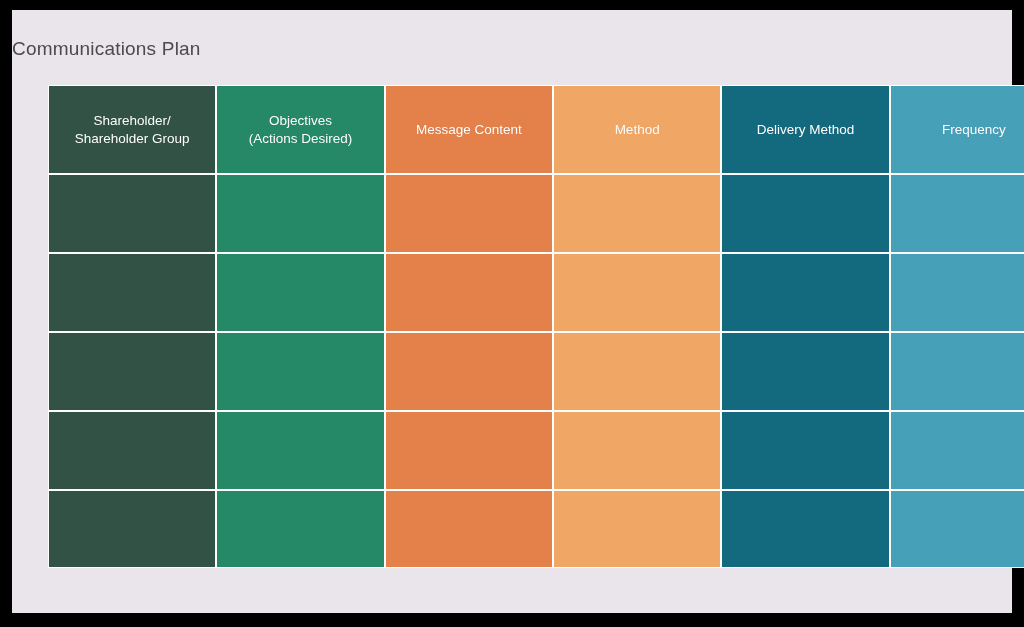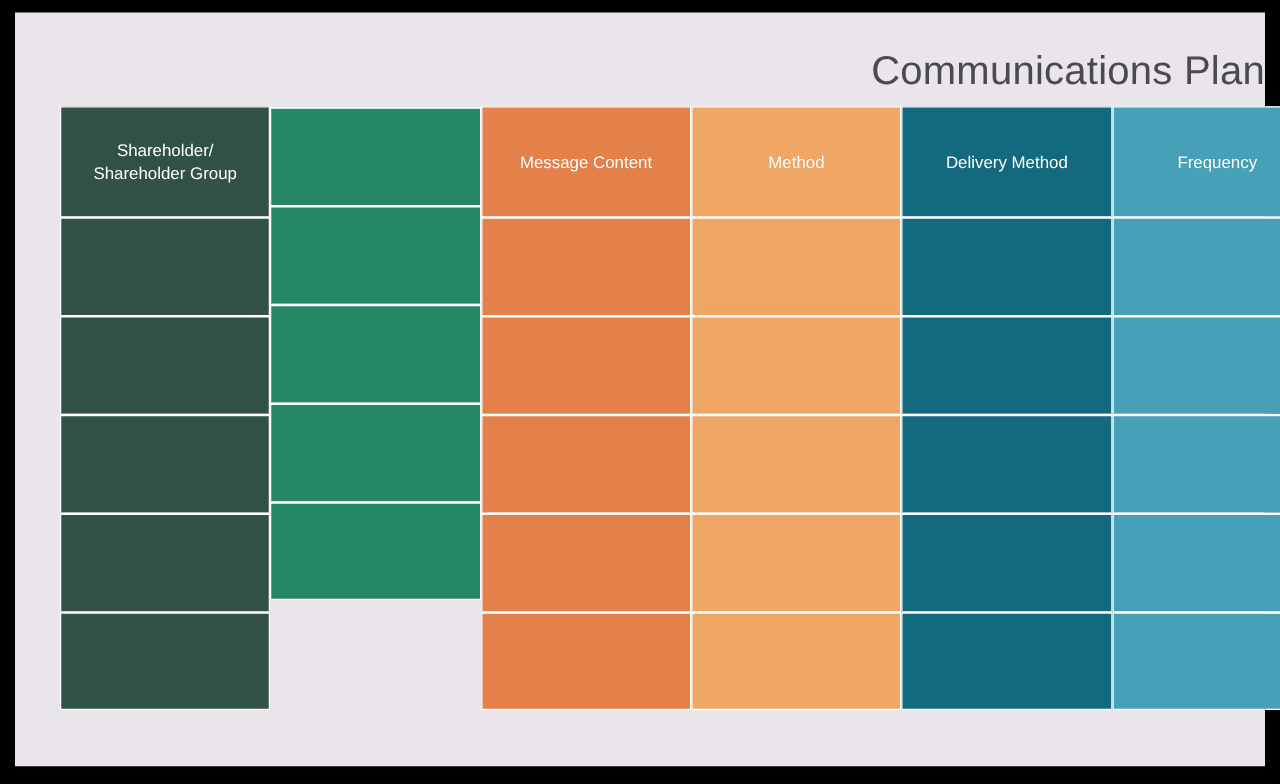--- a/index.html
+++ b/index.html
@@ -28,22 +28,22 @@
     width: 1000px;
     height: 603px;
     background: #e9e5ea;
   }
 
   #board-title {
     position: absolute;
     left: 0;
     top: 28px;
     width: 1000px;
-    text-align: right;
-    font-size: 32px;
+    text-align: left;
+    font-size: 19px;
     font-weight: 400;
     color: #4a4a4f;
     letter-spacing: 0.2px;
     white-space: nowrap;
   }
 
   #grid {
     position: absolute;
     left: 36px;
     top: 75px;
@@ -118,20 +118,24 @@
 Shareholder Group</span>
         </div>
         <div class="cell body" style="background-color: rgb(50, 82, 69);"></div>
         <div class="cell body" style="background-color: rgb(50, 82, 69);"></div>
         <div class="cell body" style="background-color: rgb(50, 82, 69);"></div>
         <div class="cell body" style="background-color: rgb(50, 82, 69);"></div>
         <div class="cell body" style="background-color: rgb(50, 82, 69);"></div>
       </div>
 
       <div class="column">
+        <div class="cell header" style="background-color: rgb(37, 137, 104);">
+          <span class="header-label">Objectives
+(Actions Desired)</span>
+        </div>
         <div class="cell body" style="background-color: rgb(37, 137, 104);"></div>
         <div class="cell body" style="background-color: rgb(37, 137, 104);"></div>
         <div class="cell body" style="background-color: rgb(37, 137, 104);"></div>
         <div class="cell body" style="background-color: rgb(37, 137, 104);"></div>
         <div class="cell body" style="background-color: rgb(37, 137, 104);"></div>
       </div>
 
       <div class="column">
         <div class="cell header" style="background-color: rgb(228, 128, 74);">
           <span class="header-label">Message Content</span>

